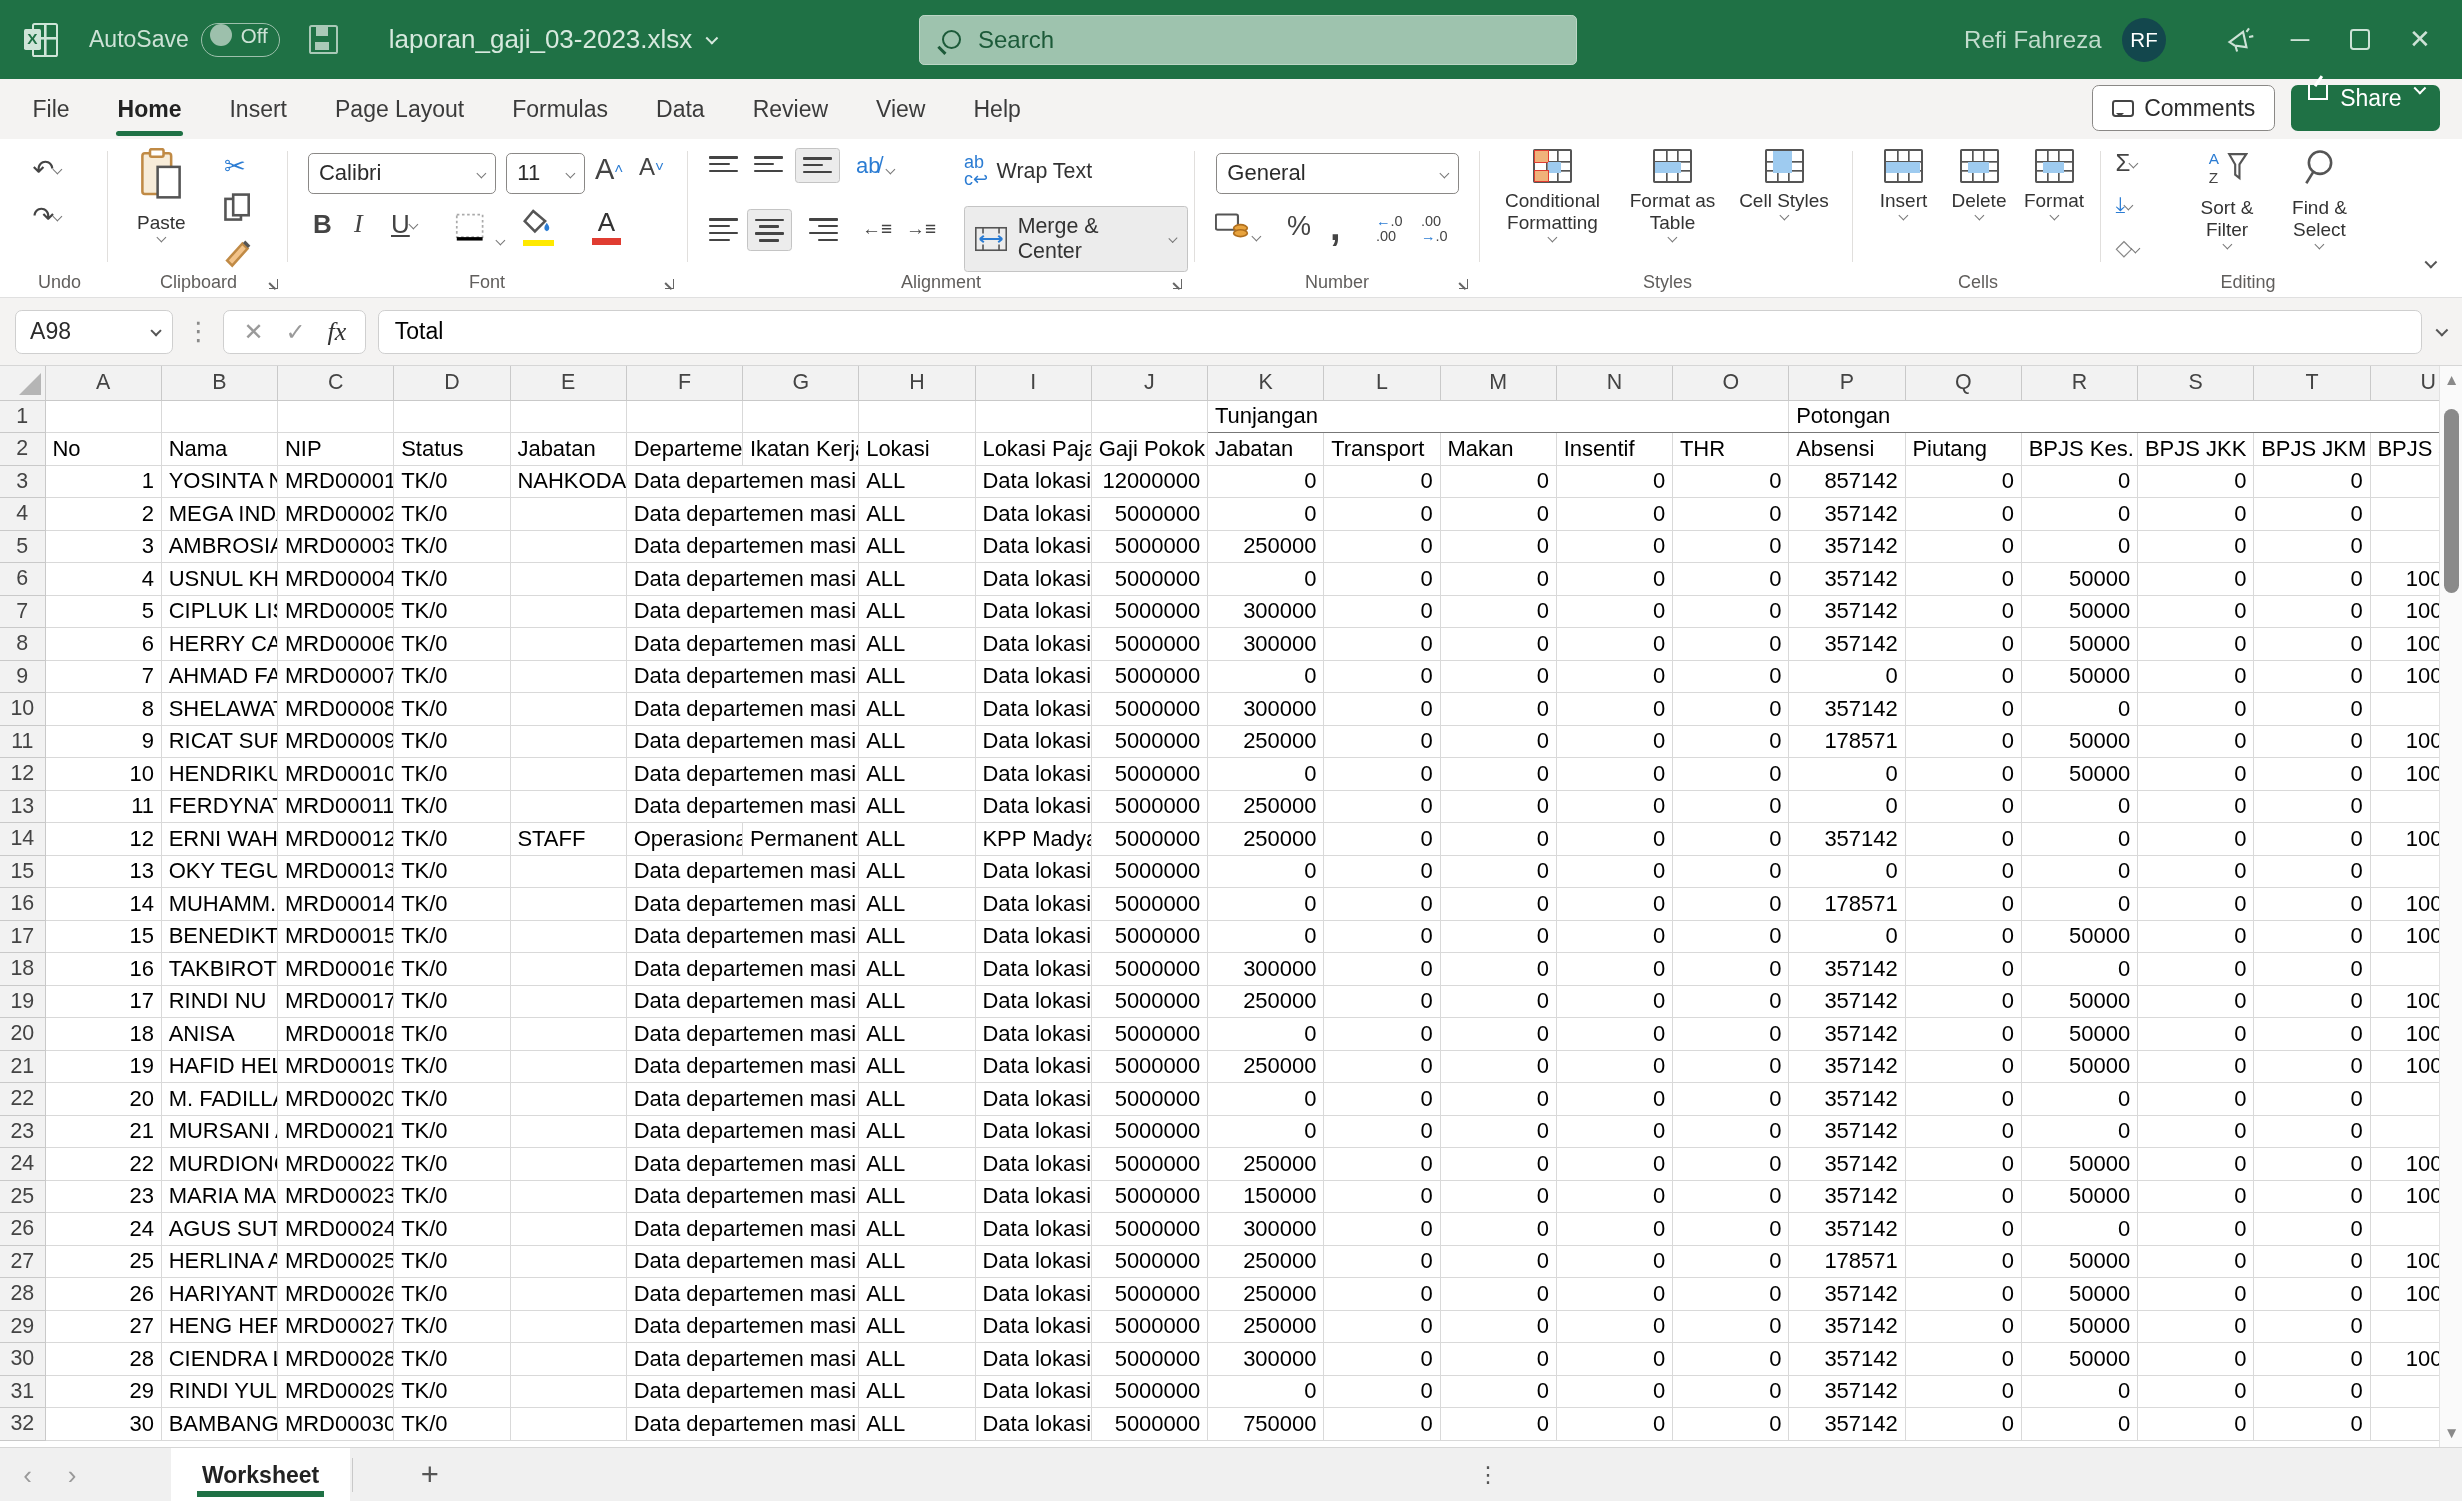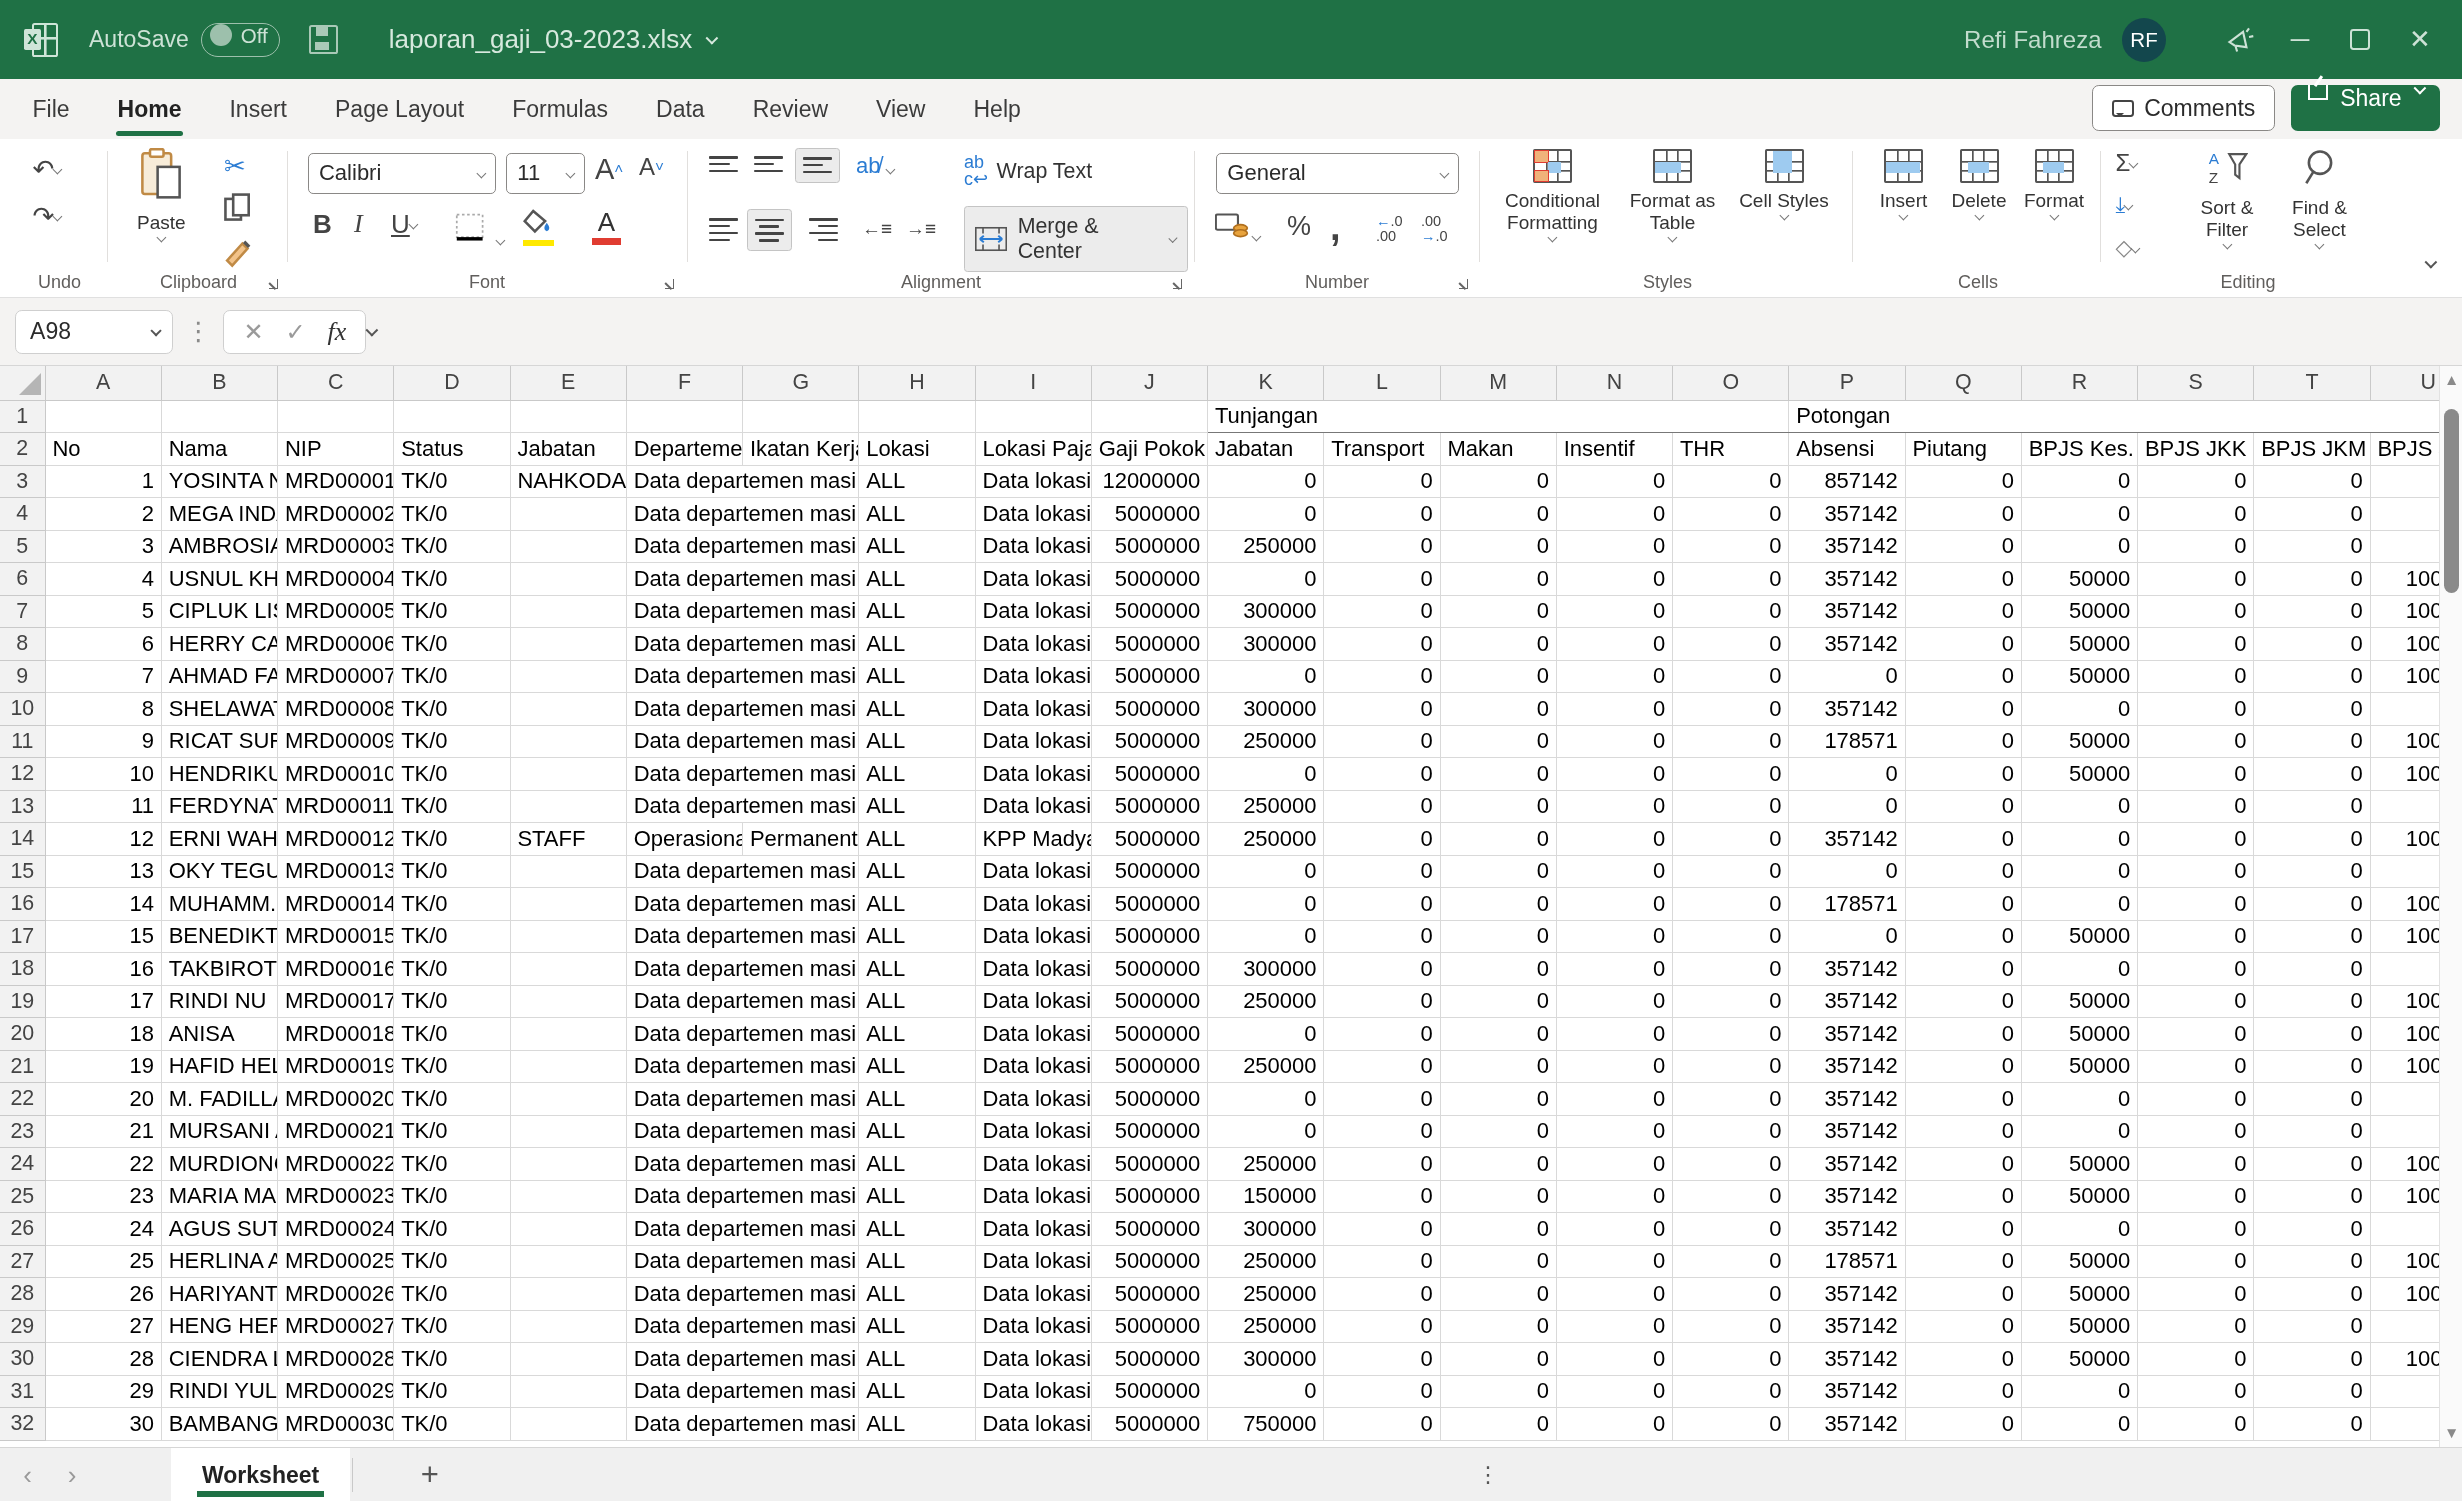--- a/index.html
+++ b/index.html
@@ -135,20 +135,24 @@
     <span class="toggle">
       <span class="knob"></span>
       <span class="state">Off</span>
     </span>
   </div>
   <div class="save-ic"></div>
   <div id="filename">
     <span>laporan_gaji_03-2023.xlsx</span>
     <span class="chev"></span>
   </div>
+  <div id="searchbox">
+    <span class="mag"></span>
+    <span>Search</span>
+  </div>
   <div id="tb-right">
     <span id="username">Refi Fahreza</span>
     <span id="avatar">RF</span>
     <span class="tb-ic megaphone">
       <svg width="29" height="29" viewBox="0 0 34 34">
           <path d="M4 20 L20 8 L24 26 L10 24 Z M24 8 l3 -4 M27 14 l5 -1 M11 24 l2 7" stroke="#cde2d6" stroke-width="2.5" fill="none"></path>
         </svg>
     </span>
     <span class="tb-ic">─</span>
     <span class="tb-ic">
@@ -439,20 +443,23 @@
 <div id="formulabar">
   <div id="namebox">
     <span>A98</span>
     <span class="chev" style="color:#555;width:7.7px;height:7.7px"></span>
   </div>
   <span class="vdots">⋮</span>
   <div id="fx-group">
     <span>✕</span>
     <span>✓</span>
     <span class="fx">fx</span>
+  </div>
+  <div id="formula-input">
+    <span>Total</span>
   </div>
   <span id="fb-chev" class="chev"></span>
 </div>
 
 <div id="grid-clip">
   <table id="sheet-table">
       <colgroup>
         <col style="width:45px">
         <col style="width:116px">
         <col style="width:116px">

